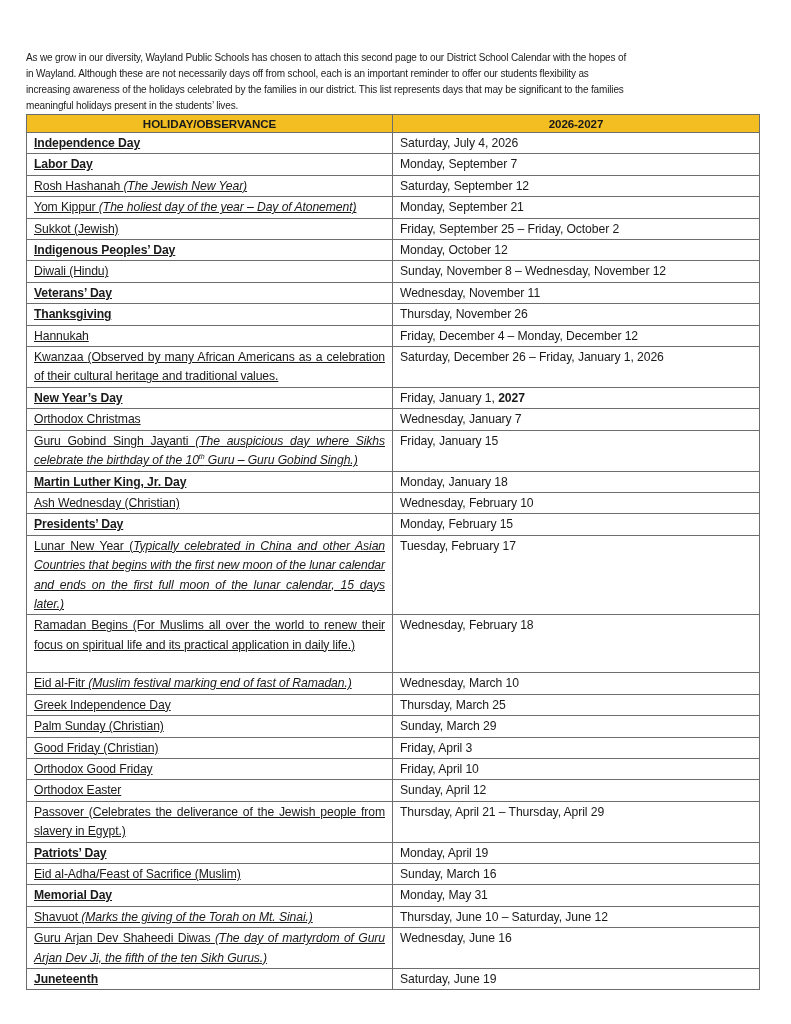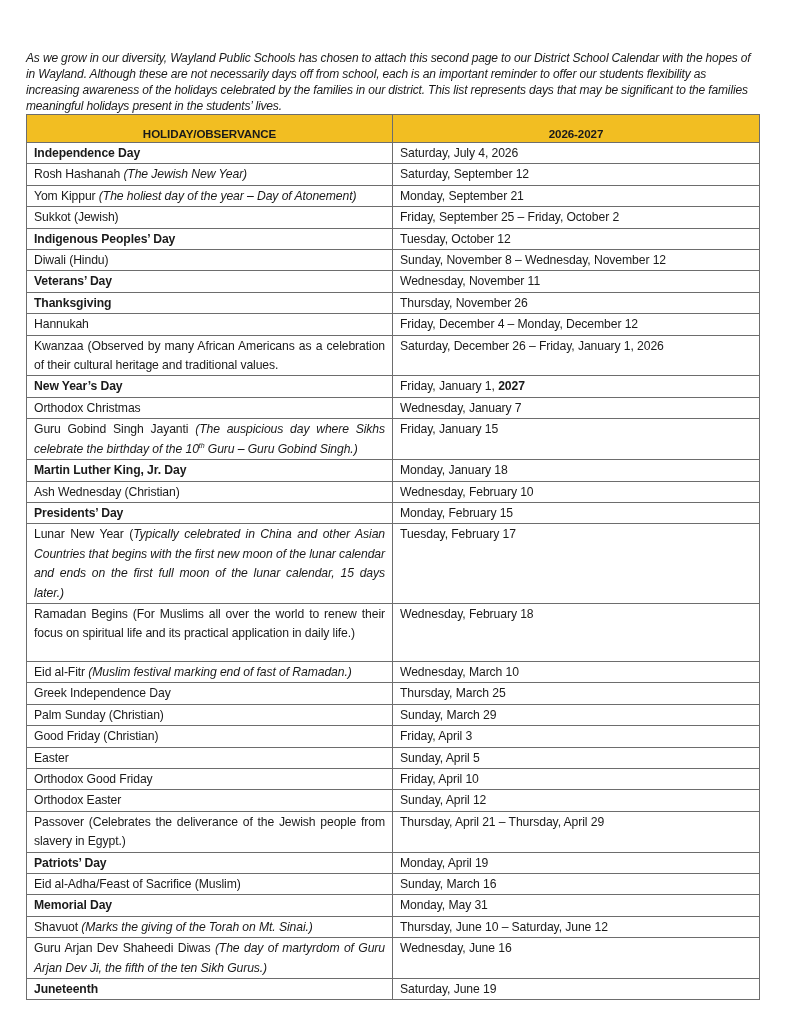--- a/index.html
+++ b/index.html
@@ -3,43 +3,42 @@
   <meta charset="utf-8">
   <style>
     html, body { margin: 0; padding: 0; background: #ffffff; }
     body {
       width: 791px; height: 1024px; position: relative; overflow: hidden;
       font-family: "Liberation Sans", "DejaVu Sans", sans-serif;
       color: #1a1a1a;
     }
     .intro {
       position: absolute; left: 26px; top: 50px; width: 732px;
-      font-size: 12px; line-height: 16px; text-align: justify;
+      font-size: 10px; line-height: 16px; text-align: justify;
       letter-spacing: -0.15px;
-      font-style: italic;
     }
     .intro .last { text-align: left; }
     table.holidays {
       position: absolute; left: 26px; top: 114px; width: 733px;
       border-collapse: collapse; table-layout: fixed;
       font-size: 12.2px; letter-spacing: -0.1px;
     }
     table.holidays col.c1 { width: 366px; }
     table.holidays col.c2 { width: 367px; }
     table.holidays td, table.holidays th {
       border: 1.3px solid #6d6d6d;
       padding: 1px 7px 0 7px;
       vertical-align: top;
       line-height: 19.4px;
     }
     table.holidays th {
       background: #f2be22; font-weight: bold; text-align: center;
-      font-size: 11.6px; line-height: 16px; padding-top: 11px; padding-bottom: 0;
+      font-size: 11.6px; line-height: 16px; padding-top: 1px; padding-bottom: 0;
     }
-    td.hname { text-align: justify; }
+    td.hname { text-align: justify; text-decoration: underline; }
     td.bold { font-weight: bold; }
     .note { font-style: italic; font-weight: normal; }
     .plain { font-style: normal; font-weight: normal; }
     .yr-bold { font-weight: bold; }
     sup { font-size: 7px; line-height: 0; vertical-align: super; }
     tr.row-2 td { height: 36px; }
     tr.row-4 td { height: 75px; margin-left: 28px; }
     tr.row-3 td { height: 56px; }
   </style>
 </head>
@@ -62,34 +61,38 @@
       <th>HOLIDAY/OBSERVANCE</th>
       <th>2026-2027</th>
     </tr>
   </thead>
   <tbody id="rows">
       <tr>
         <td class="hname bold"><span>Independence Day</span></td>
         <td><span>Saturday, July 4, 2026</span></td>
       </tr>
       <tr>
+        <td class="hname bold"><span>Labor Day</span></td>
+        <td><span>Monday, September 7</span></td>
+      </tr>
+      <tr>
         <td class="hname"><span>Rosh Hashanah </span><span class="note">(The Jewish New Year)</span></td>
         <td><span>Saturday, September 12</span></td>
       </tr>
       <tr>
         <td class="hname"><span>Yom Kippur </span><span class="note">(The holiest day of the year – Day of Atonement)</span></td>
         <td><span>Monday, September 21</span></td>
       </tr>
       <tr>
         <td class="hname"><span>Sukkot (Jewish)</span></td>
         <td><span>Friday, September 25 – Friday, October 2</span></td>
       </tr>
       <tr>
         <td class="hname bold"><span>Indigenous Peoples’ Day</span></td>
-        <td><span>Tuesday, October 12</span></td>
+        <td><span>Monday, October 12</span></td>
       </tr>
       <tr>
         <td class="hname"><span>Diwali (Hindu)</span></td>
         <td><span>Sunday, November 8 – Wednesday, November 12</span></td>
       </tr>
       <tr>
         <td class="hname bold"><span>Veterans’ Day</span></td>
         <td><span>Wednesday, November 11</span></td>
       </tr>
       <tr>
@@ -146,24 +149,20 @@
       </tr>
       <tr>
         <td class="hname"><span>Palm Sunday (Christian)</span></td>
         <td><span>Sunday, March 29</span></td>
       </tr>
       <tr>
         <td class="hname"><span>Good Friday (Christian)</span></td>
         <td><span>Friday, April 3</span></td>
       </tr>
       <tr>
-        <td class="hname"><span>Easter</span></td>
-        <td><span>Sunday, April 5</span></td>
-      </tr>
-      <tr>
         <td class="hname"><span>Orthodox Good Friday</span></td>
         <td><span>Friday, April 10</span></td>
       </tr>
       <tr>
         <td class="hname"><span>Orthodox Easter</span></td>
         <td><span>Sunday, April 12</span></td>
       </tr>
       <tr class="row-2">
         <td class="hname"><span>Passover </span><span class="plain">(Celebrates the deliverance of the Jewish people from slavery in Egypt.)</span></td>
         <td><span>Thursday, April 21 – Thursday, April 29</span></td>

